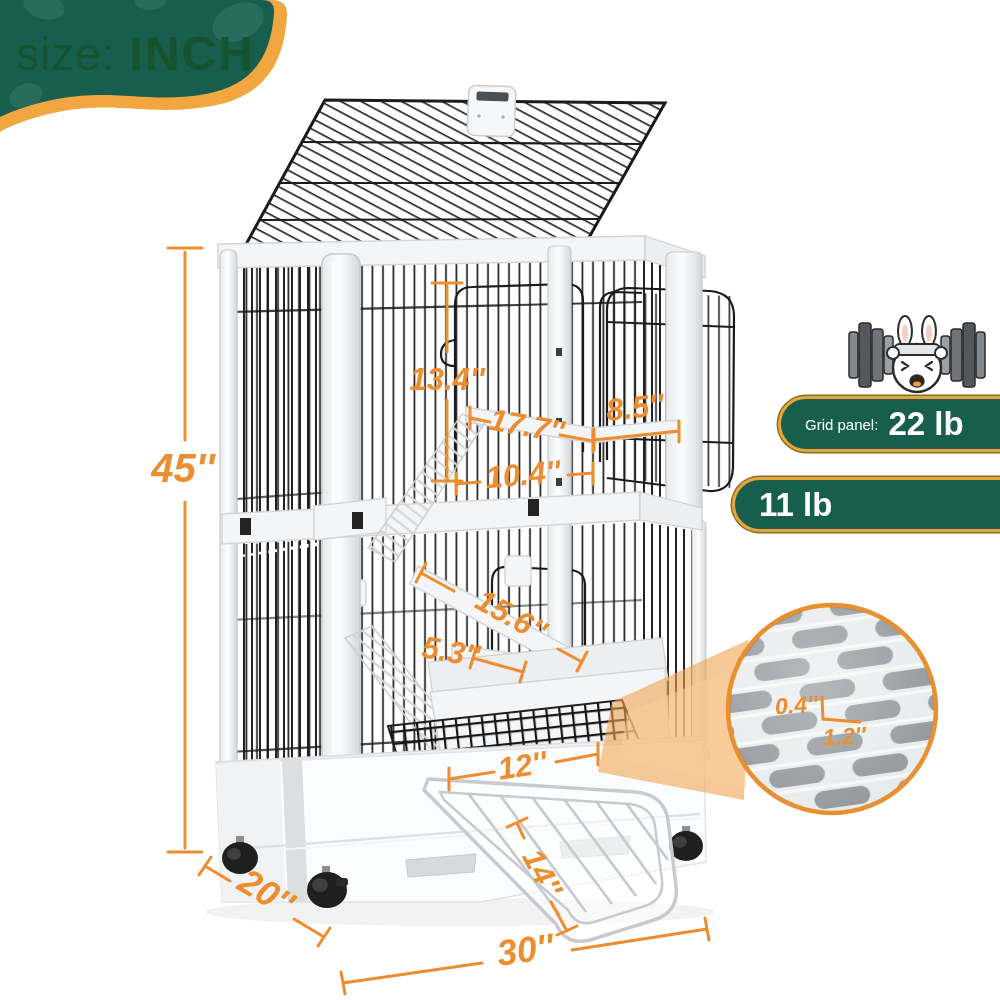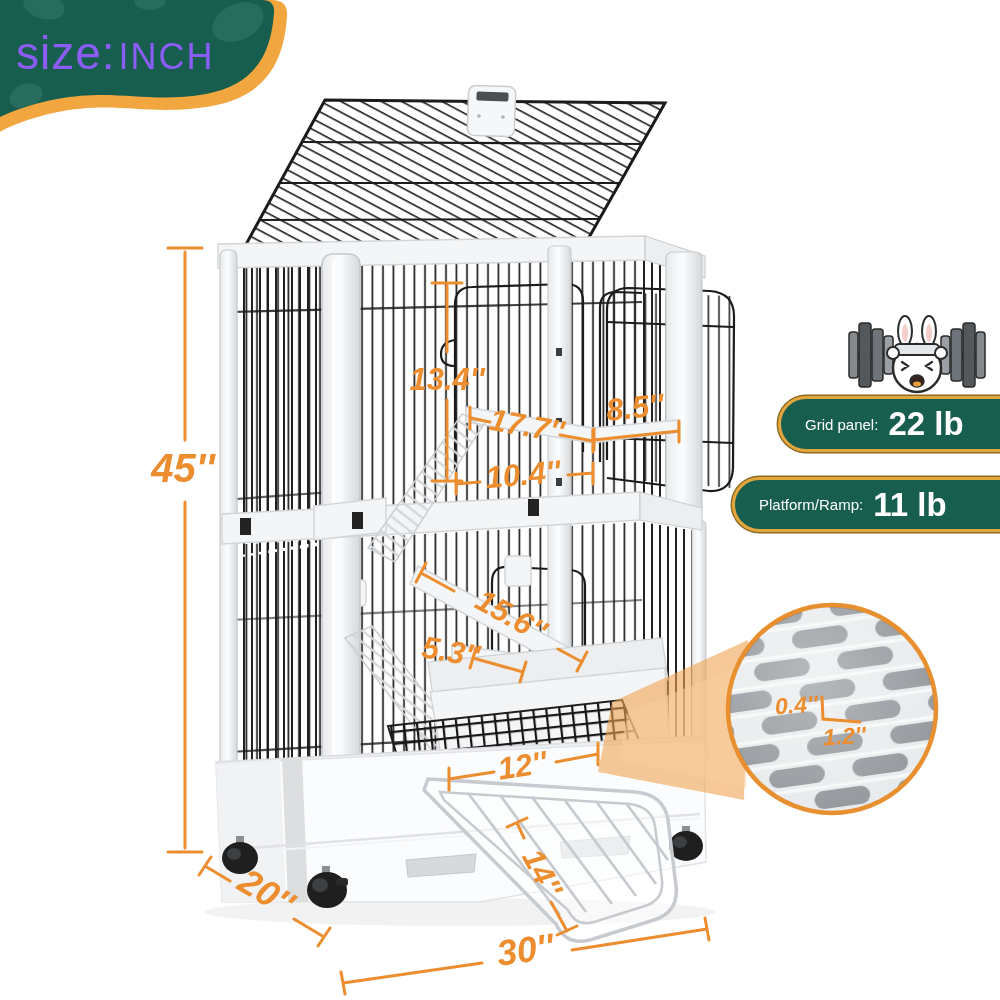--- a/index.html
+++ b/index.html
@@ -1,23 +1,23 @@
 <!DOCTYPE html>
 <html><head>
 <meta charset="utf-8">
 <style>
   html,body{margin:0;padding:0;background:#ffffff;}
   .stage{position:relative;width:1000px;height:1000px;overflow:hidden;background:#fff;
          font-family:"Liberation Sans",sans-serif;}
   .stage svg{position:absolute;left:0;top:0;}
   
-  .size-badge-text{position:absolute;left:16px;top:26px;display:flex;align-items:baseline;gap:3px;
-                   color:#8b5cf6;z-index:5;}
+  .size-badge-text{position:absolute;left:16px;top:26px;display:flex;align-items:baseline;gap:14px;
+                   color:#14532d;z-index:5;}
   .size-badge-text .pre{font-size:46px;font-weight:400;letter-spacing:1px;}
-  .size-badge-text .unit{font-size:36px;font-weight:400;letter-spacing:2px;}
+  .size-badge-text .unit{font-size:48px;font-weight:700;letter-spacing:2px;}
   
   .cap-badge{position:absolute;display:flex;align-items:center;gap:10px;color:#fff;
              background:#185E4F;border:3px solid #E2A63D;box-shadow:0 0 0 1.5px #8d6c26;
              border-radius:30px;padding-left:24px;z-index:5;}
   .cap-badge .lbl{font-size:15px;font-weight:400;white-space:nowrap;}
   .cap-badge .val{font-size:33px;font-weight:800;white-space:nowrap;}
   #badge-grid{left:778px;top:396px;width:244px;height:50px;}
   #badge-ramp{left:732px;top:477px;width:290px;height:49px;}
   
   .plastic{fill:#f4f5f6;stroke:#d3d6d9;stroke-width:1.5;}
@@ -307,17 +307,16 @@
 <div class="size-badge-text">
   <span class="pre">size:</span>
   <span class="unit">INCH</span>
 </div>
 
 <div class="cap-badge" id="badge-grid">
   <span class="lbl">Grid panel:</span>
   <span class="val">22 lb</span>
 </div>
 <div class="cap-badge" id="badge-ramp">
-  <span class="lbl">Platform/Ramp:</span>
   <span class="val">11 lb</span>
 </div>
 
 </div>
 
 </body></html>

